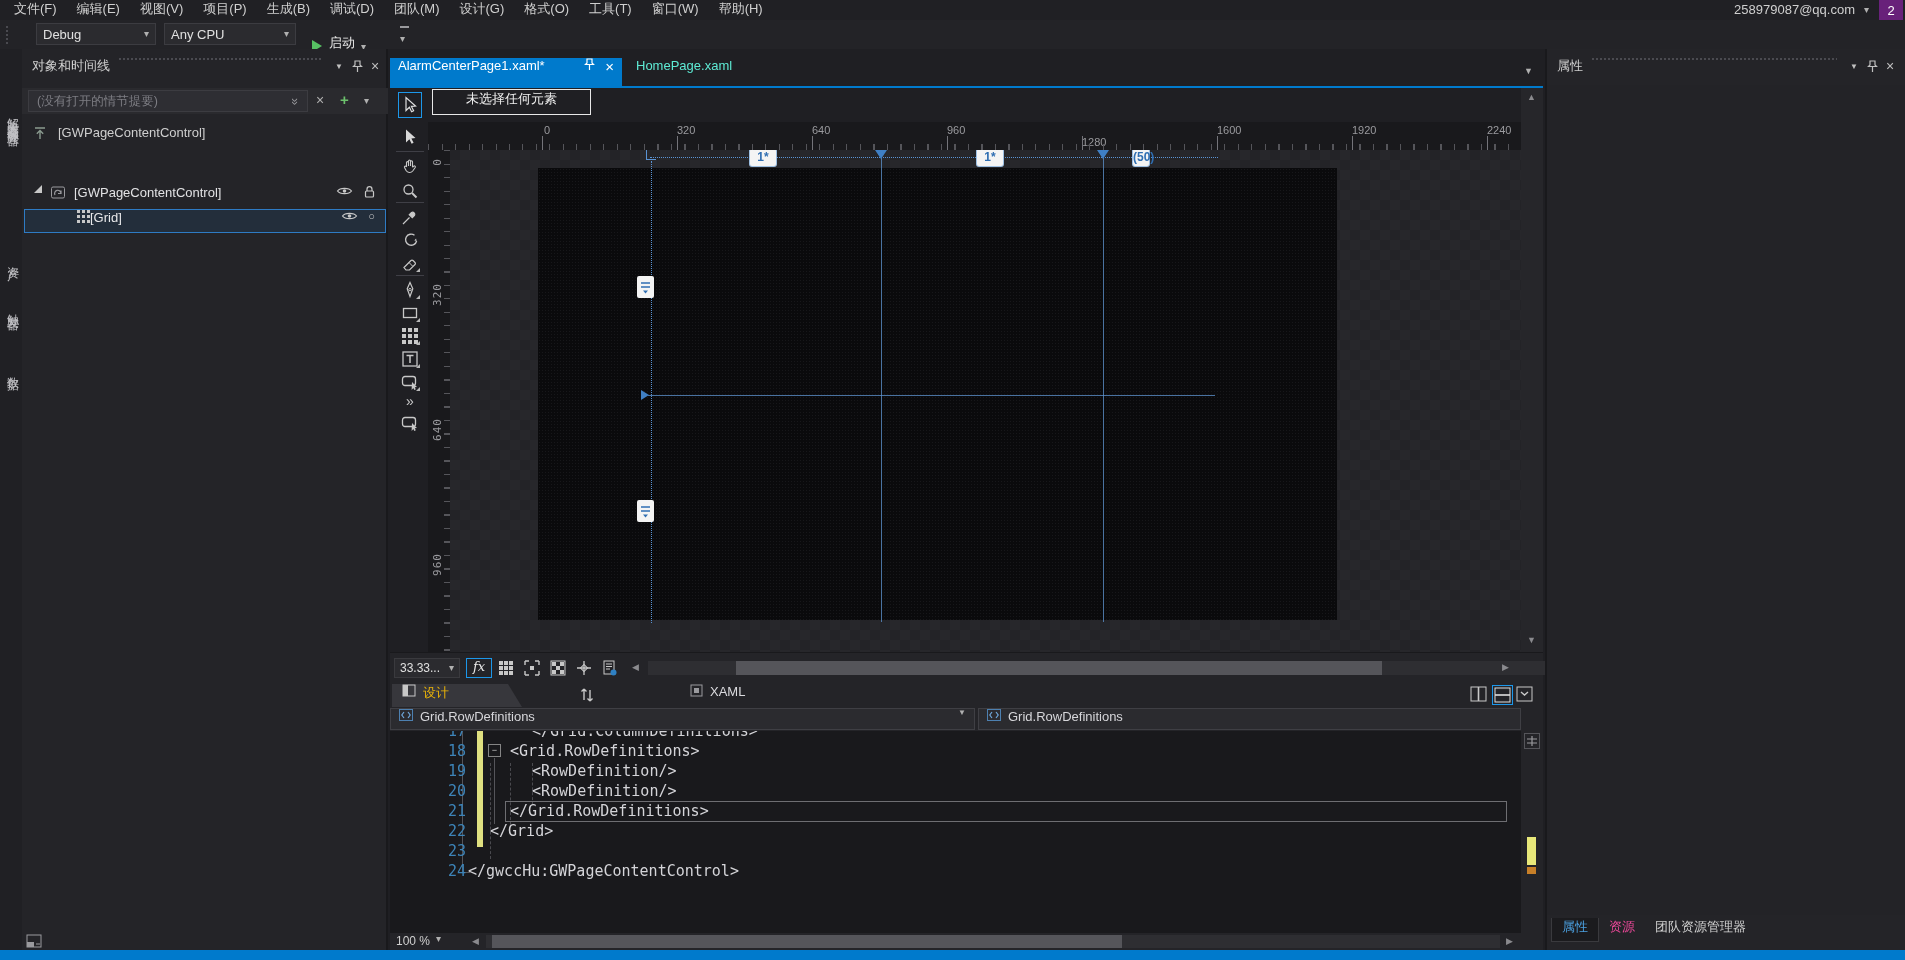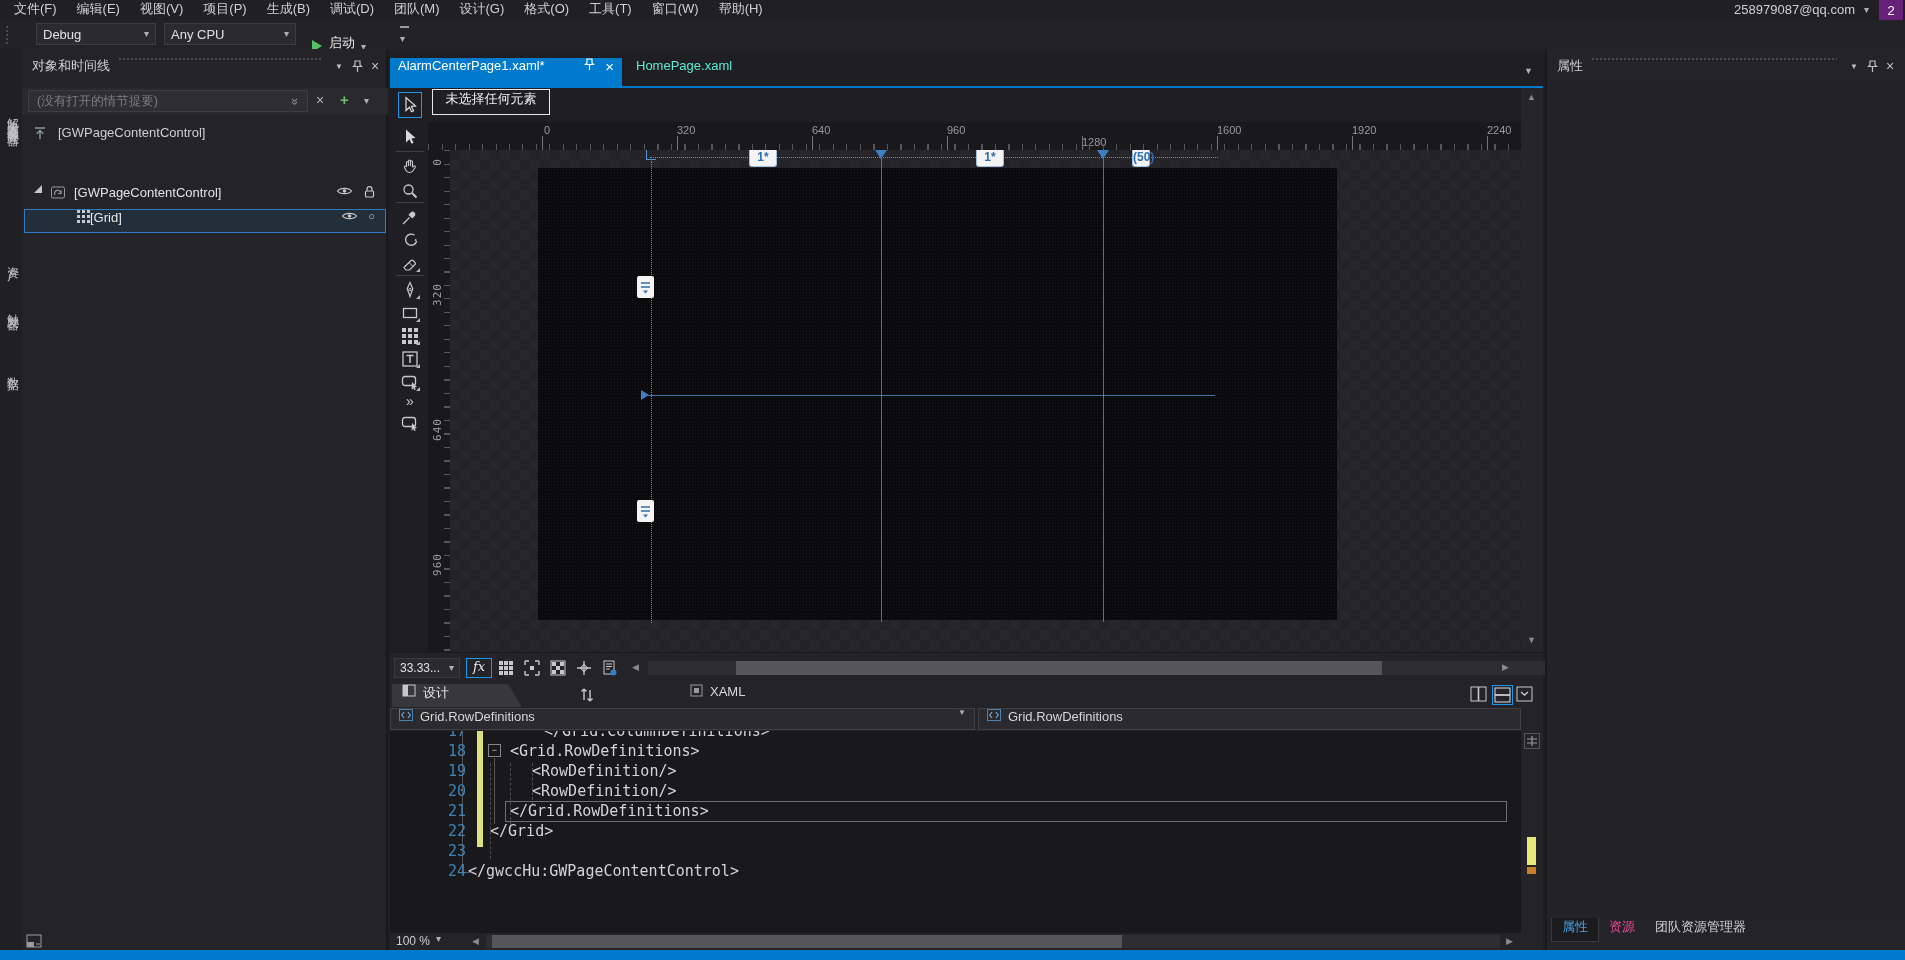--- a/index.html
+++ b/index.html
@@ -284,21 +284,21 @@
     <span style="color:#c8c8c8;font-size:14px;line-height:12px">»</span>
   </div>
   <div class="tool" style="top:412px">
     <svg width="18" height="16" viewBox="0 0 18 16">
         <rect x="1.5" y="2.5" width="13" height="9" rx="2.5" stroke="#c8c8c8" fill="none" stroke-width="1.3"></rect>
         <path d="M11 8l5 5-2.2.3 1 2-1.5.7-1-2L10.6 16z" fill="#c8c8c8"></path>
       </svg>
   </div>
 </div>
 
-<div class="abs flex" style="left:432px;top:89px;width:118px;height:26px;border:1px solid #e8e8e8;justify-content:center">
+<div class="abs flex" style="left:432px;top:89px;width:159px;height:26px;border:1px solid #e8e8e8;justify-content:center">
   <span style="color:#f0f0f0">未选择任何元素</span>
 </div>
 
 <div class="abs" style="left:428px;top:122px;width:1093px;height:28px;background:#19191c">
   <span class="abs" style="left:116px;top:2px;font-size:11px;color:#9a9a9e">0</span>
   <span class="abs" style="left:249px;top:2px;font-size:11px;color:#9a9a9e">320</span>
   <span class="abs" style="left:384px;top:2px;font-size:11px;color:#9a9a9e">640</span>
   <span class="abs" style="left:519px;top:2px;font-size:11px;color:#9a9a9e">960</span>
   <span class="abs" style="left:654px;top:14px;font-size:11px;color:#9a9a9e">1280</span>
   <span class="abs" style="left:789px;top:2px;font-size:11px;color:#9a9a9e">1600</span>
@@ -414,21 +414,21 @@
   </div>
   <span class="abs glyph" style="left:1106px+392px;left:1112px;top:10px;font-size:9px;color:#8a8a8e">▶</span>
 </div>
 
 <div class="abs" style="left:390px;top:682px;width:1153px;height:25px;background:#242428">
   <div class="abs flex" style="left:2px;top:2px;width:130px;height:23px;background:#37373c;clip-path:polygon(0 0,calc(100% - 14px) 0,100% 100%,0 100%);padding-left:10px">
     <svg width="14" height="13" viewBox="0 0 14 13">
         <rect x="1" y="1" width="12" height="11" stroke="#c8c8c8" fill="none"></rect>
         <rect x="1" y="1" width="5" height="11" fill="#c8c8c8"></rect>
       </svg>
-    <span style="margin-left:7px;color:#e5e5e5">设计</span>
+    <span style="margin-left:7px;color:#eab308">设计</span>
   </div>
   <div class="abs" style="left:188px;top:4px;width:22px;height:18px">
     <svg width="18" height="18" viewBox="0 0 18 18">
         <path d="M6 3v11M6 3L3.5 5.5M6 3l2.5 2.5M12 15V4M12 15l-2.5-2.5M12 15l2.5-2.5" stroke="#c8c8c8" fill="none" stroke-width="1.4"></path>
       </svg>
   </div>
   <div class="abs flex" style="left:290px;top:2px;width:130px;height:23px;padding-left:10px">
     <svg width="13" height="13" viewBox="0 0 13 13">
         <rect x="1" y="1" width="11" height="11" stroke="#9a9a9e" fill="none"></rect>
         <rect x="4" y="4" width="5" height="5" fill="#9a9a9e"></rect>
@@ -496,21 +496,21 @@
 
   <span class="lineno" style="left:38px;top:-10px">17</span>
   <span class="lineno" style="left:38px;top:10px">18</span>
   <span class="lineno" style="left:38px;top:30px">19</span>
   <span class="lineno" style="left:38px;top:50px">20</span>
   <span class="lineno" style="left:38px;top:70px">21</span>
   <span class="lineno" style="left:38px;top:90px">22</span>
   <span class="lineno" style="left:38px;top:110px">23</span>
   <span class="lineno" style="left:38px;top:130px">24</span>
 
-  <span class="codeline" style="left:154px;top:-10px">&lt;/Grid.ColumnDefinitions&gt;</span>
+  <span class="codeline" style="left:142px;top:-10px">&lt;/Grid.ColumnDefinitions&gt;</span>
   <span class="codeline" style="left:120px;top:10px">&lt;Grid.RowDefinitions&gt;</span>
   <span class="codeline" style="left:142px;top:30px">&lt;RowDefinition/&gt;</span>
   <span class="codeline" style="left:142px;top:50px">&lt;RowDefinition/&gt;</span>
   <span class="codeline" style="left:120px;top:70px">&lt;/Grid.RowDefinitions&gt;</span>
   <span class="codeline" style="left:100px;top:90px">&lt;/Grid&gt;</span>
   <span class="codeline" style="left:78px;top:130px">&lt;/gwccHu:GWPageContentControl&gt;</span>
 </div>
 
 <div class="abs" style="left:1521px;top:731px;width:22px;height:202px;background:#242428">
   <div class="abs" style="left:3px;top:2px;width:16px;height:16px;border:1px solid #55555a;display:flex;align-items:center;justify-content:center">

